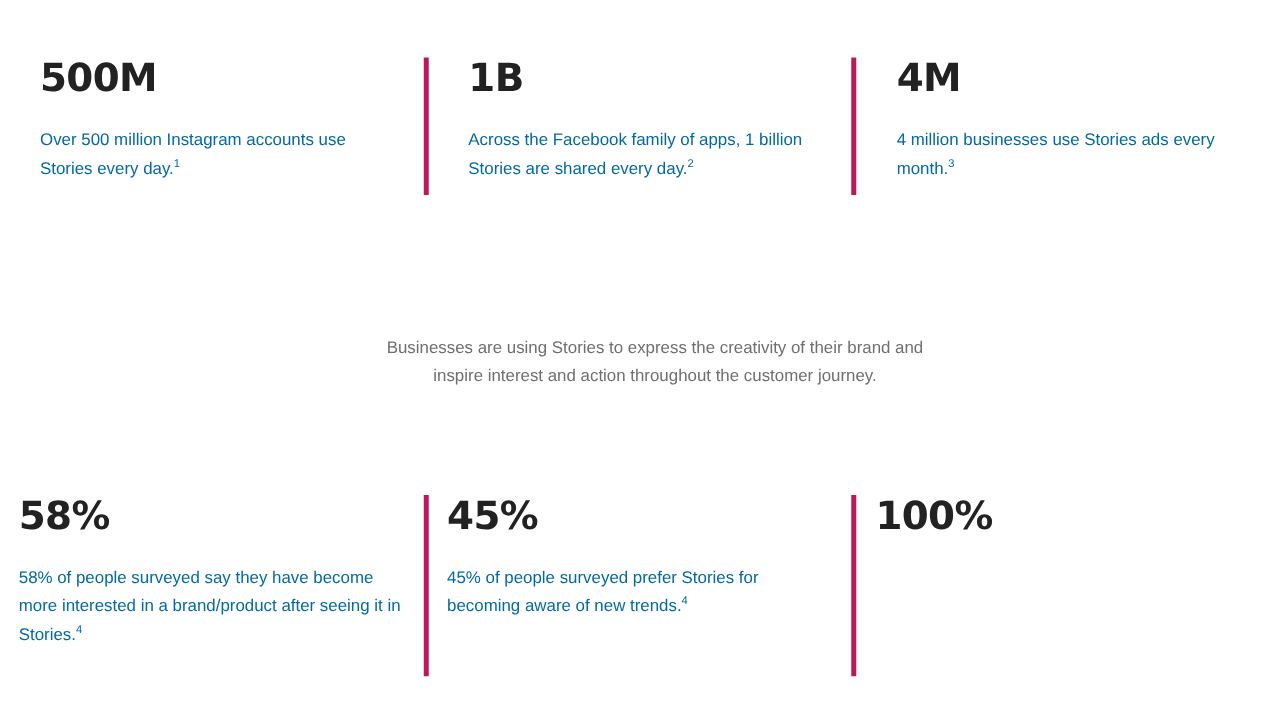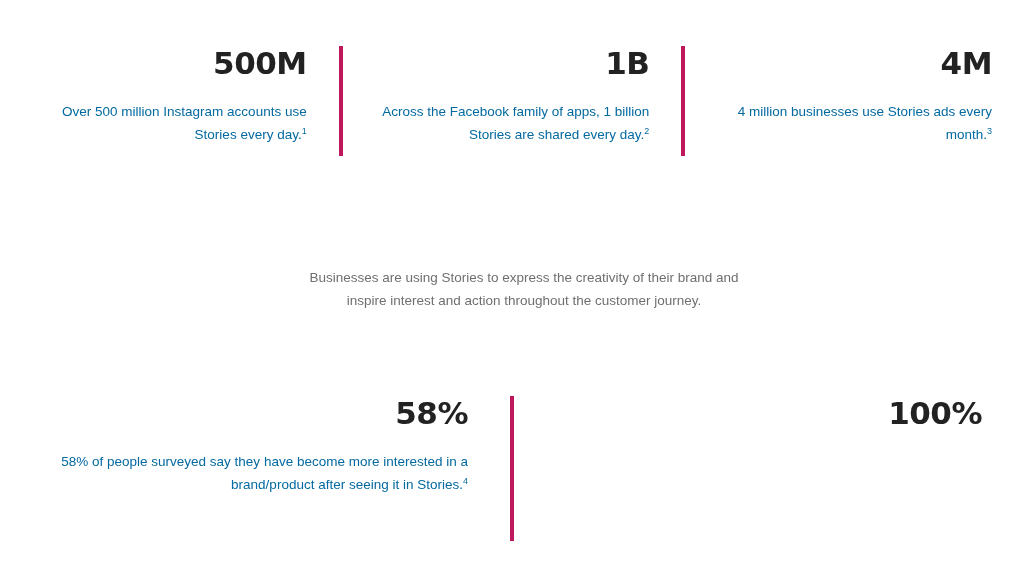--- a/index.html
+++ b/index.html
@@ -30,21 +30,21 @@
     padding-top: 46px;
   }
   .stats-row.bottom {
     padding-top: 0;
   }
 
   .stat-cell {
     flex: 1 1 0;
     box-sizing: border-box;
     padding: 0 34px;
-    text-align: right;
+    text-align: left;
     position: relative;
   }
   .stat-cell + .stat-cell {
     border-left: 4px solid #be185d;
   }
 
   .stat-value {
     font-family: "DejaVu Sans", sans-serif;
     font-weight: bold;
     font-size: 31px;
@@ -98,21 +98,21 @@
   }
 
   .cell-inner-top {
     min-height: 110px;
   }
   .cell-inner-bottom {
     min-height: 145px;
   }
 
   .stat-cell.top-cell { padding: 0 32px; }
-  .stat-cell.bottom-cell { padding: 0 42px; }
+  .stat-cell.bottom-cell { padding: 0 15px; }
 </style>
 </head>
 <body>
 
 <div class="page">
 
   <div class="row-top-wrap">
     <div class="stats-row top">
 
       <div class="stat-cell top-cell">
@@ -149,20 +149,26 @@
   <div class="row-bottom-wrap">
     <div class="stats-row bottom">
 
       <div class="stat-cell bottom-cell">
         <div class="cell-inner-bottom">
           <div class="stat-value">58%</div>
           <p class="stat-desc"><span>58% of people surveyed say they have become more interested in a brand/product after seeing it in Stories.</span><sup>4</sup></p>
         </div>
       </div>
 
+      <div class="stat-cell bottom-cell">
+        <div class="cell-inner-bottom">
+          <div class="stat-value">45%</div>
+          <p class="stat-desc"><span>45% of people surveyed prefer Stories for becoming aware of new trends.</span><sup>4</sup></p>
+        </div>
+      </div>
 
       <div class="stat-cell bottom-cell">
         <div class="cell-inner-bottom">
           <div class="stat-value">100%</div>
         </div>
       </div>
 
     </div>
   </div>
 

